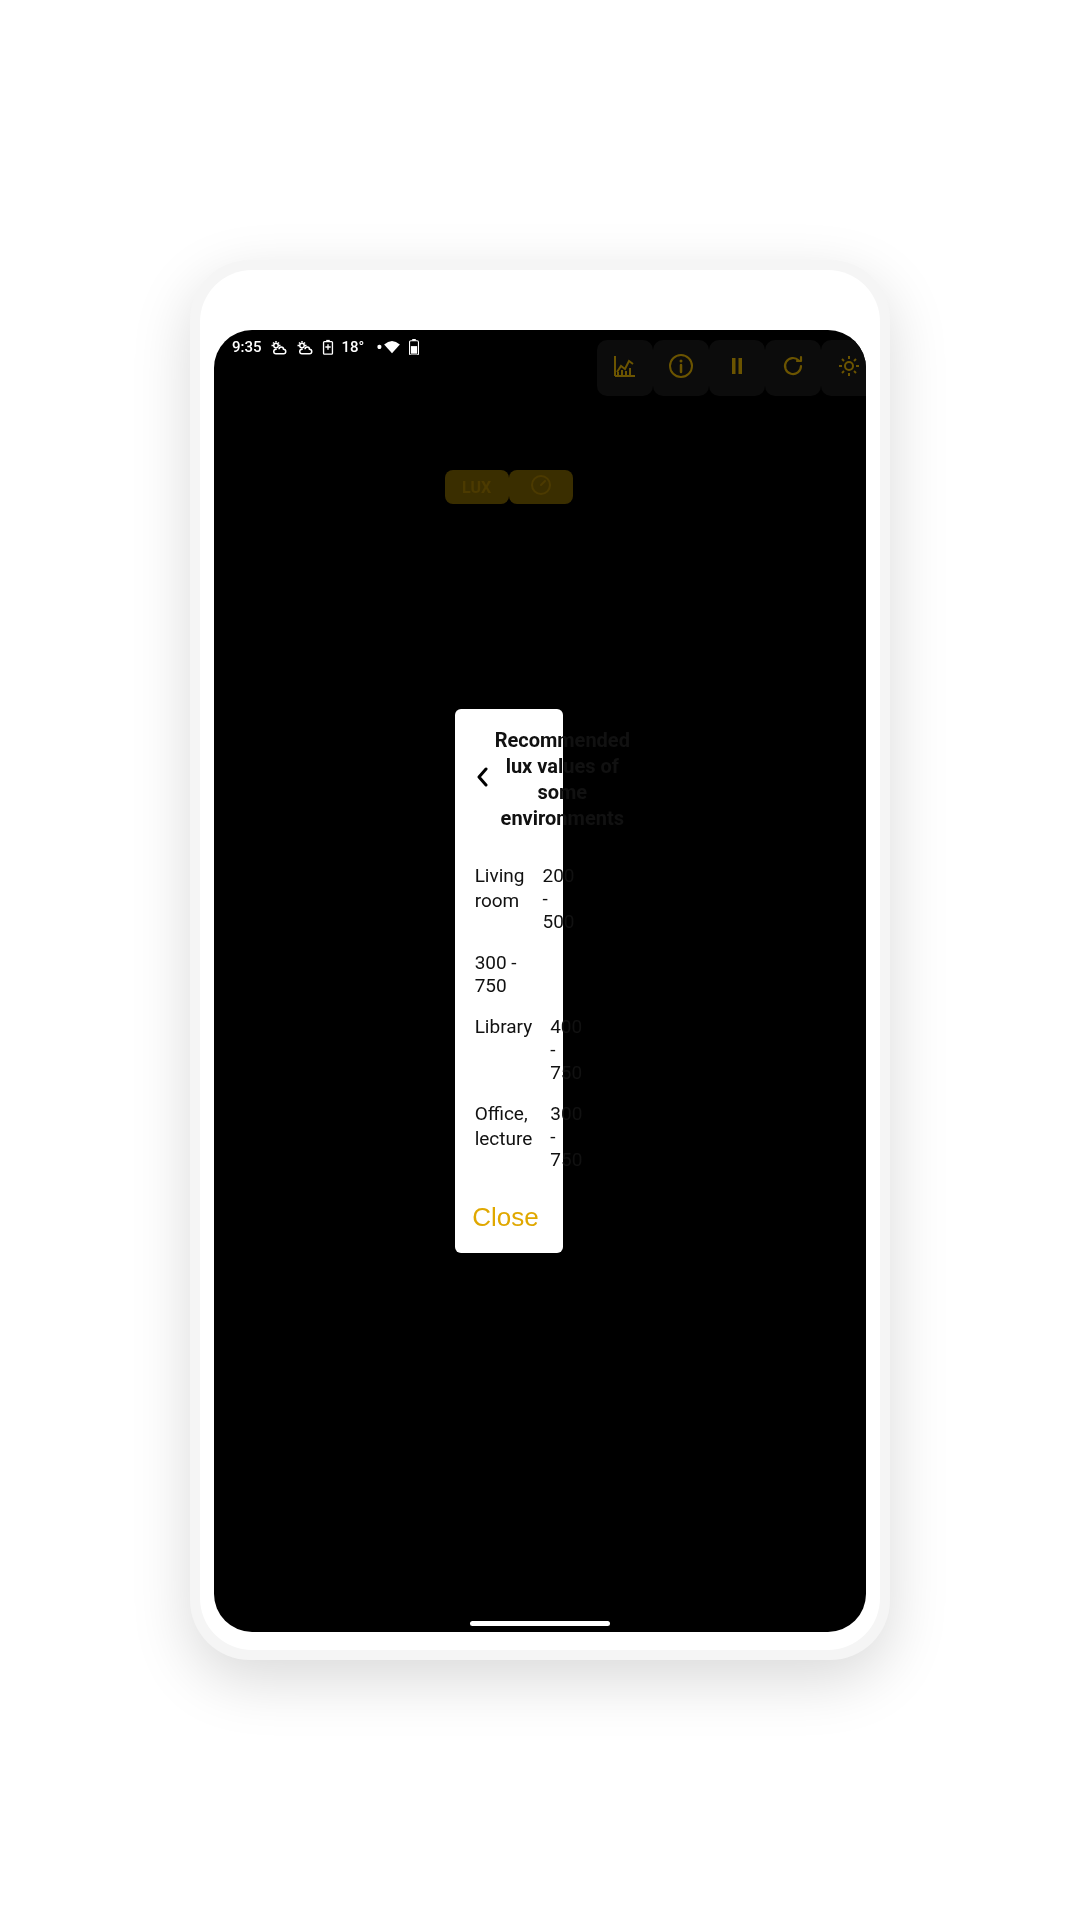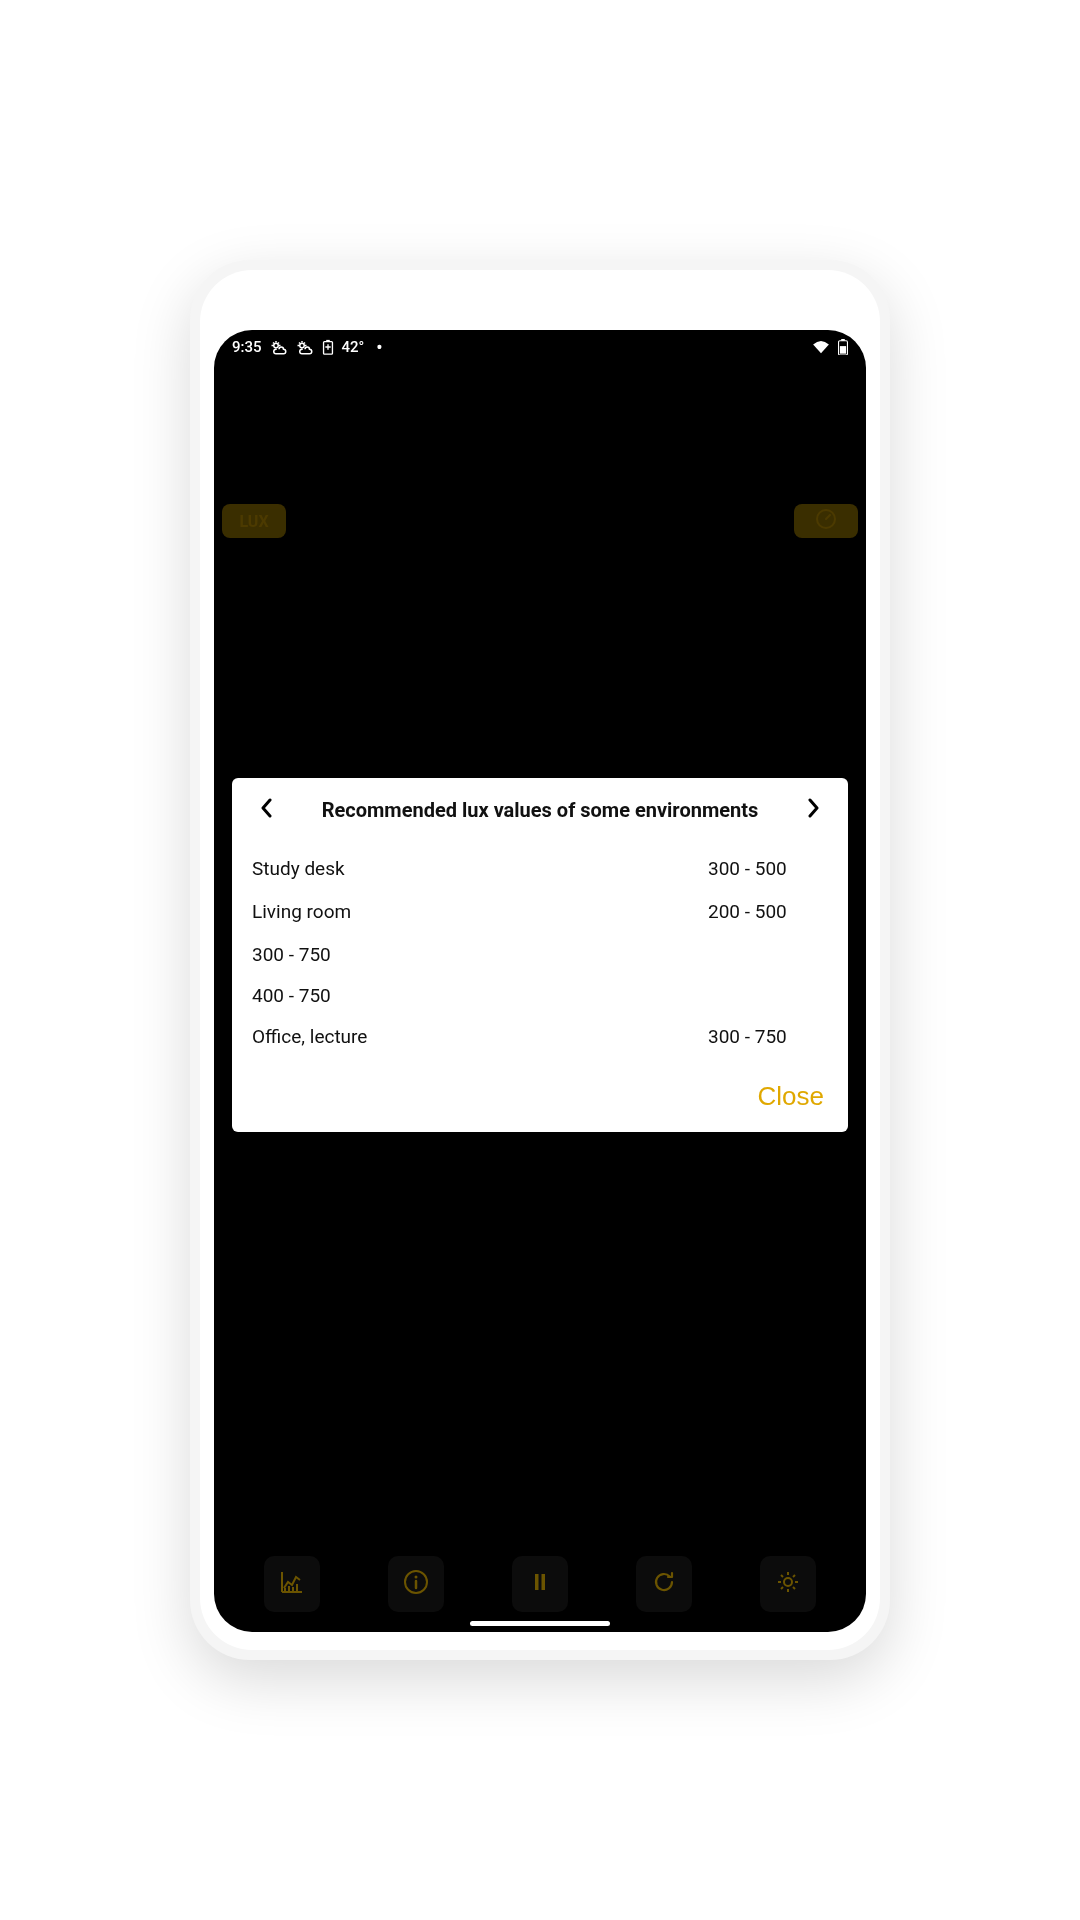--- a/index.html
+++ b/index.html
@@ -43,21 +43,21 @@
 .sensor-dot.d3{left:175px;width:8px;height:8px;top:28px}
 .sensor-dot.d4{left:190px;width:8px;height:8px;top:28px}
 .sensor-dot.d5{right:140px;width:18px;height:18px;top:22px;border:2px solid #ddd;background:#f5f5f5}
 .sensor-dot.d6{right:108px}
 .screen {
   width:100%; height:100%;
   background:#000;
   border-radius:38px;
   overflow:hidden;
   position:relative;
-  display:flex; flex-direction:column;
+  display:flex; flex-direction:row;
 }
 .statusbar {
   height:34px;
   display:flex; align-items:center;
   padding:0 18px;
   color:#fff;
   font-size:15px;
   font-weight:500;
 }
 .statusbar .left { display:flex; align-items:center; gap:8px; }
@@ -188,21 +188,21 @@
                 <path d="M8 13 q-3 0-3 3 q0 3 3 3 h10 q3 0 3-3 q0-3-3-3 q0-3-3-3 q-3 0-3 3" fill="none" stroke="#fff" stroke-width="2"></path>
               </svg>
           </span>
           <span class="stat-icon">
             <svg width="12" height="16" viewBox="0 0 12 18">
                 <rect x="1" y="3" width="10" height="14" rx="1" fill="none" stroke="#fff" stroke-width="1.5"></rect>
                 <rect x="4" y="1" width="4" height="2" fill="#fff"></rect>
                 <path d="M6 6 v6 M3 9 h6" stroke="#fff" stroke-width="1.5"></path>
               </svg>
           </span>
-          <span>42°</span>
+          <span>18°</span>
           <span style="font-size:18px;margin-left:4px">•</span>
         </div>
         <div class="right">
           <span class="stat-icon">
             <svg width="18" height="14" viewBox="0 0 20 16">
                 <path d="M10 15 L1 5 Q10 -3 19 5 Z" fill="#fff"></path>
               </svg>
           </span>
           <span class="stat-icon">
             <svg width="10" height="16" viewBox="0 0 10 18">
@@ -243,31 +243,28 @@
               <div class="chev">
                 <span>
                   <svg width="14" height="20" viewBox="0 0 12 20">
                       <path d="M2 2 L9 10 L2 18" fill="none" stroke="#000" stroke-width="3" stroke-linecap="round" stroke-linejoin="round"></path>
                     </svg>
                 </span>
               </div>
             </div>
             <div class="lux-table">
               <div class="lux-row">
-                <div class="env">Study desk</div>
-                <div class="val">300 - 500</div>
-              </div>
-              <div class="lux-row">
                 <div class="env">Living room</div>
                 <div class="val">200 - 500</div>
               </div>
               <div class="lux-row">
                 <div class="val">300 - 750</div>
               </div>
               <div class="lux-row">
+                <div class="env">Library</div>
                 <div class="val">400 - 750</div>
               </div>
               <div class="lux-row">
                 <div class="env">Office, lecture</div>
                 <div class="val">300 - 750</div>
               </div>
             </div>
             <div class="modal-footer">
               <button class="close-btn">Close</button>
             </div>

